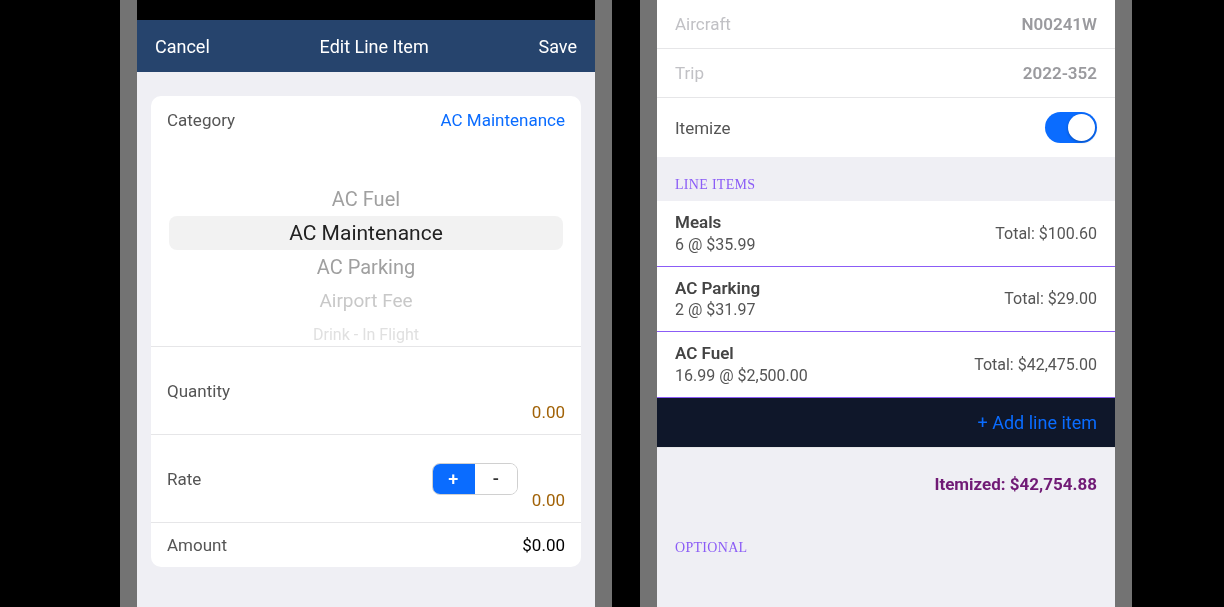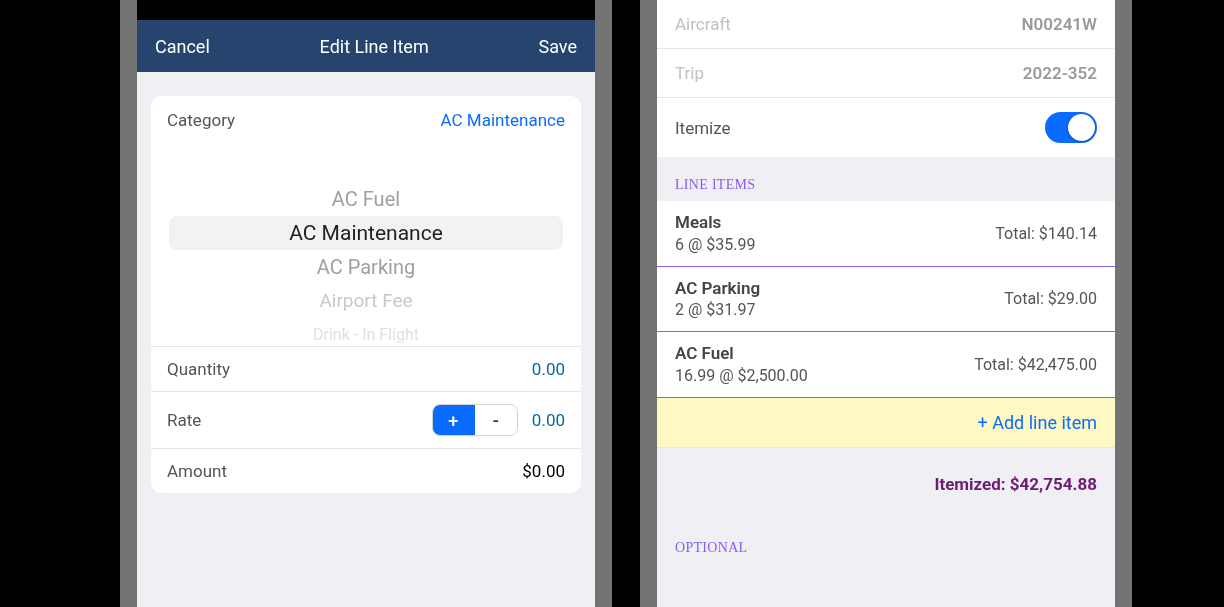--- a/index.html
+++ b/index.html
@@ -92,21 +92,21 @@
   .picker-item.faint { color: #e0e0e0; font-size: 16px; }
   .form-row {
     display: flex;
     justify-content: space-between;
     align-items: center;
     border-top: 1px solid #e6e6e8;
     padding: 12px 16px;
     font-size: 17px;
   }
   .form-row .lbl { color: #555; }
-  .form-row .val-blue { color: #0369a1; }
+  .form-row .val-blue { color: #a16207; margin-top: 43px; }
   .form-row .val-black { color: #000; }
   .stepper-wrap { display: flex; align-items: center; gap: 14px; }
   .stepper {
     display: flex;
     border: 1px solid #d0d0d0;
     border-radius: 8px;
     overflow: hidden;
     height: 32px;
   }
   .step-btn {
@@ -168,21 +168,21 @@
     padding: 10px 18px 10px 18px;
     display: flex;
     justify-content: space-between;
     align-items: flex-start;
   }
   .li-left { display: flex; flex-direction: column; line-height: 1.35; }
   .li-name { font-weight: 600; font-size: 17px; color: #444; }
   .li-sub { font-size: 16px; color: #555; }
   .li-total { font-size: 16px; color: #555; align-self: center; }
   .add-line {
-    background: #fef9c3;
+    background: #0f172a;
     border-bottom: 1px solid #e6e6e8;
     padding: 14px 18px;
     text-align: right;
     color: #0a6cff;
     font-size: 18px;
   }
   .itemized {
     background: #efeff4;
     padding: 26px 18px;
     text-align: right;
@@ -265,21 +265,21 @@
             <div class="knob"></div>
           </div>
         </div>
       </div>
       <div class="section-header">LINE ITEMS</div>
       <div class="line-item">
         <div class="li-left">
           <span class="li-name">Meals</span>
           <span class="li-sub">6 @ $35.99</span>
         </div>
-        <span class="li-total">Total: $140.14</span>
+        <span class="li-total">Total: $100.60</span>
       </div>
       <div class="line-item">
         <div class="li-left">
           <span class="li-name">AC Parking</span>
           <span class="li-sub">2 @ $31.97</span>
         </div>
         <span class="li-total">Total: $29.00</span>
       </div>
       <div class="line-item">
         <div class="li-left">

